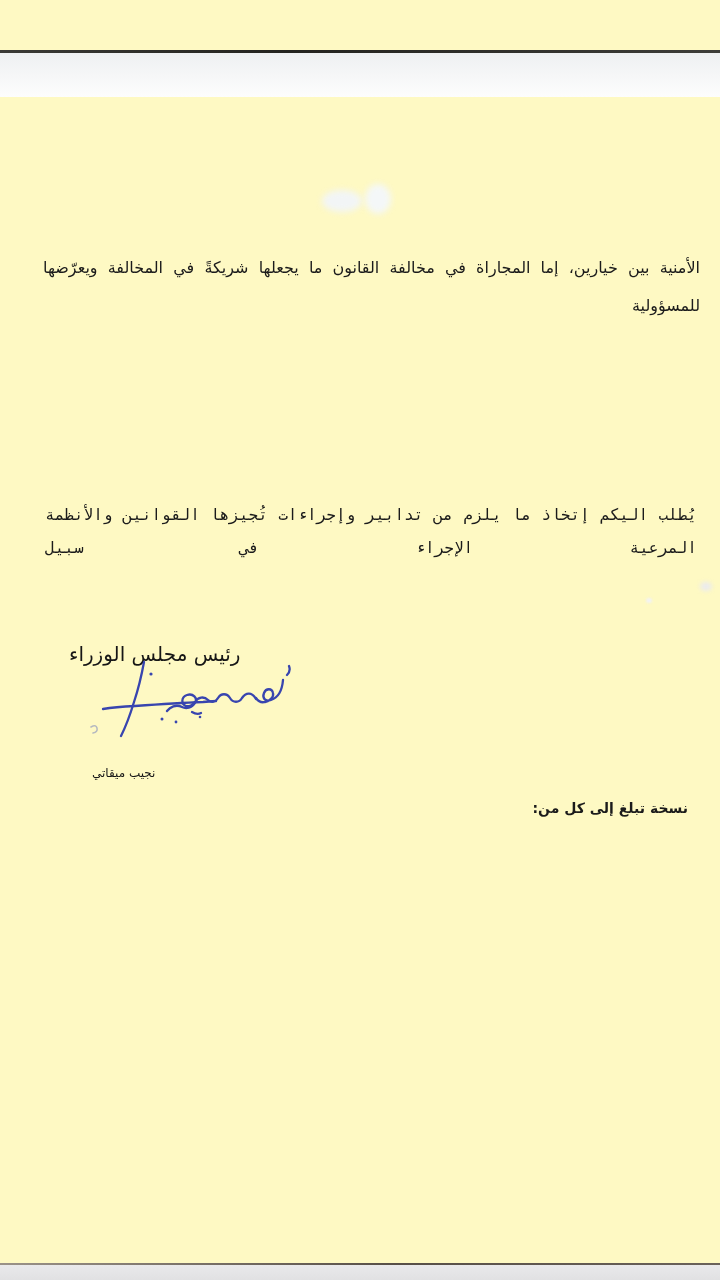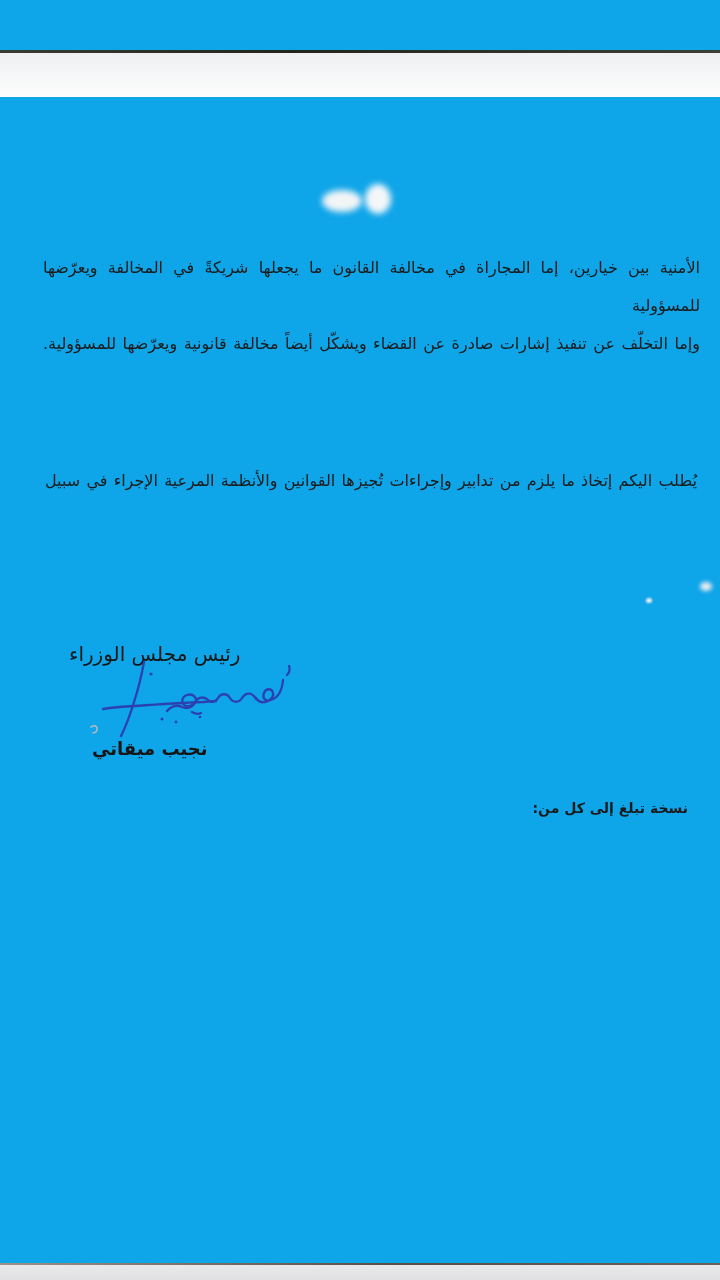--- a/index.html
+++ b/index.html
@@ -1,18 +1,18 @@
 <!DOCTYPE html>
 <html><head>
 <meta charset="utf-8">
 <style>
   html,body{margin:0;padding:0;background:#ffffff;}
   .stage{
     position:relative;width:720px;height:1280px;overflow:hidden;
-    background:#0ea5e9;
+    background:#fef9c3;
     font-family:"DejaVu Sans", sans-serif;
     color:#1b1b1b;
   }
   
   .edge-line-top{
     position:absolute;left:0;top:50px;width:720px;height:3px;
     background:linear-gradient(to right,#3a3a36,#23231f 40%,#3d3d39);
   }
   .band-top{
     position:absolute;left:0;top:53px;width:720px;height:44px;
@@ -30,36 +30,36 @@
   .ghost.g1{left:322px;top:190px;width:40px;height:22px;background:#f2f5f6;}
   .ghost.g2{left:365px;top:184px;width:26px;height:30px;background:#f4f7f8;}
   .ghost.g3{left:700px;top:582px;width:12px;height:9px;background:#ebebed;filter:blur(2px);}
   .ghost.g4{left:646px;top:598px;width:6px;height:5px;background:#f2f2f4;filter:blur(1px);}
 
   
   .ar{direction:rtl;unicode-bidi:plaintext;}
   .para{position:absolute;font-size:16px;}
   .p1{right:20px;left:43px;top:249px;line-height:38px;}
   .p2{right:82px;top:385px;line-height:32px;text-align:right;}
-  .p3{right:23px;left:45px;top:464px;line-height:33px;}
+  .p3{right:23px;left:45px;top:500px;line-height:33px;font-family:Liberation Mono, monospace;}
   .jline{
     text-align:justify;text-align-last:justify;text-justify:inter-word;
     direction:rtl;
   }
   .rline{text-align:right;direction:rtl;white-space:nowrap;}
 
   
   .sig-title{
     position:absolute;left:69px;top:641px;font-size:20px;line-height:26px;
     font-weight:normal;white-space:nowrap;color:#161616;
   }
   .sig-svg{position:absolute;left:88px;top:650px;width:212px;height:105px;}
   .sig-name{
-    position:absolute;left:92px;top:736px;font-size:18px;line-height:26px;
-    font-weight:bold;white-space:nowrap;color:#161616;
+    position:absolute;left:92px;top:760px;font-size:12px;line-height:26px;
+    font-weight:normal;white-space:nowrap;color:#161616;
   }
 
   
   .cc-header{
     position:absolute;right:32px;top:798px;font-size:14px;line-height:20px;
     font-weight:bold;white-space:nowrap;text-align:right;margin-left:32px;
   }
   .cc-items{
     position:absolute;right:97px;top:822px;font-size:13px;line-height:22.6px;
     text-align:right;
@@ -73,21 +73,20 @@
 
   <div class="edge-line-top"></div>
   <div class="band-top"></div>
   <div class="ghost g1"></div>
   <div class="ghost g2"></div>
   <div class="ghost g3"></div>
   <div class="ghost g4"></div>
 
   <div class="para p1">
     <div class="jline">الأمنية بين خيارين، إما المجاراة في مخالفة القانون ما يجعلها شريكةً في المخالفة ويعرّضها للمسؤولية</div>
-    <div class="jline">وإما التخلّف عن تنفيذ إشارات صادرة عن القضاء ويشكّل أيضاً مخالفة قانونية ويعرّضها للمسؤولية.</div>
   </div>
 
   <div class="para p2">
     <div class="rline"></div>
     <div class="rline"></div>
   </div>
 
   <div class="para p3">
     <div class="jline">يُطلب اليكم إتخاذ ما يلزم من تدابير وإجراءات تُجيزها القوانين والأنظمة المرعية الإجراء في سبيل</div>
   </div>

